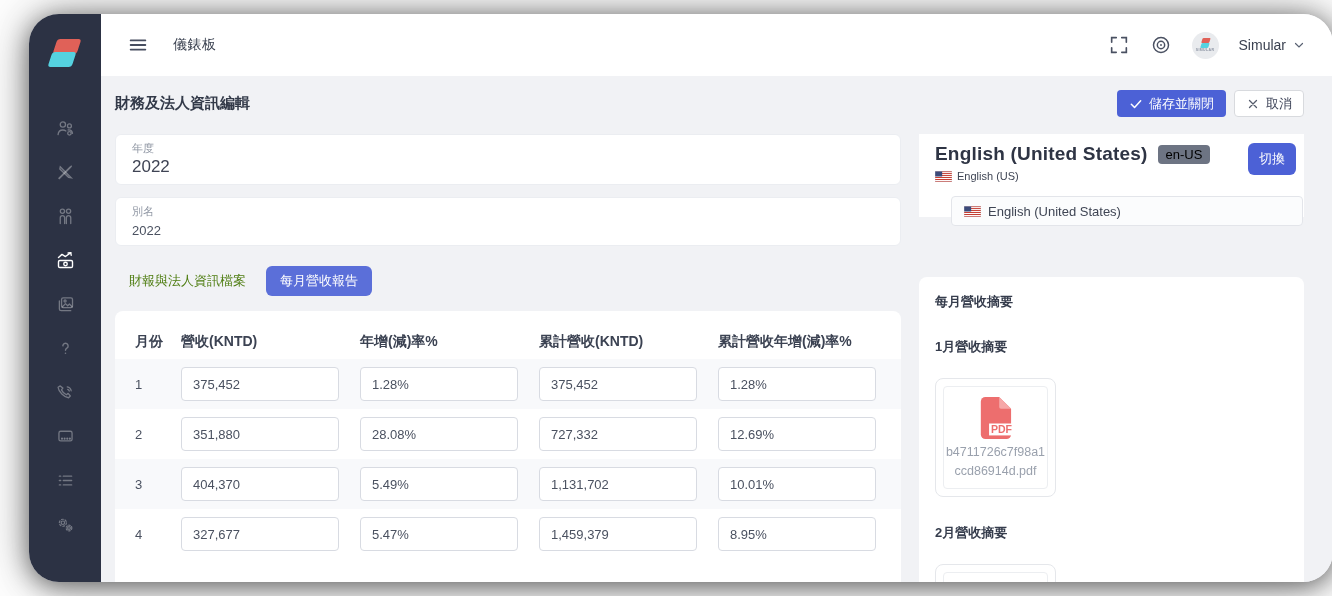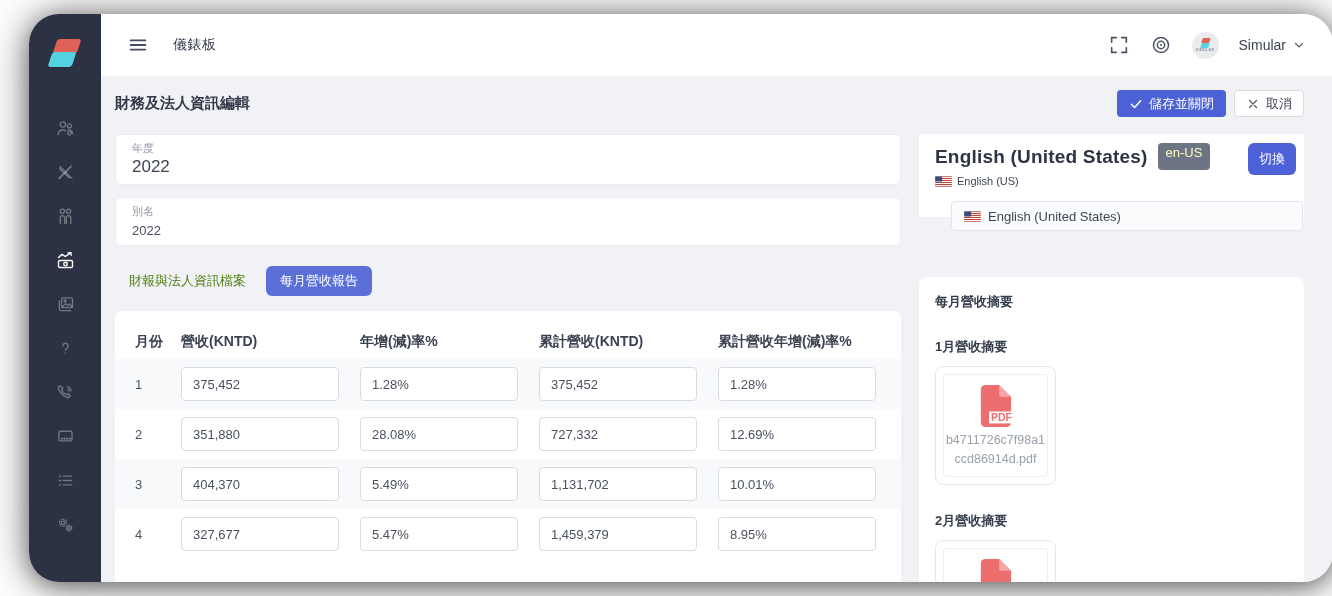--- a/index.html
+++ b/index.html
@@ -86,33 +86,33 @@
   .t-body-row { height:50px; }
   .t-body-row.odd { background:#f8f9fb; }
   .month-cell { font-size:13px; color:#4a5160; }
   .cell-input { width:158px; height:34px; border:1px solid #d8dbe2; border-radius:4px; padding:0 11px;
                 font-size:13px; color:#4a5160; background:#fff; font-family:inherit; outline:none; }
 
   
   .lang-card { background:#fff; border-radius:0; padding:9px 16px 14px; position:relative; height:83px; }
   .lang-title-row { display:flex; align-items:center; gap:10px; }
   .lang-title { font-size:19px; font-weight:bold; color:#2e3444; letter-spacing:.2px; }
-  .lang-badge { background:#6d7483; color:#fef9c3; font-size:13px; border-radius:4px; padding:2px 8px 10px; }
+  .lang-badge { background:#6d7483; color:#000000; font-size:13px; border-radius:4px; padding:2px 8px 2px; }
   .switch-btn { position:absolute; right:8px; top:9px; background:#4c61d6; color:#fff; font-size:13px;
                 border-radius:6px; padding:7px 11px; cursor:pointer; }
   .lang-current { display:flex; align-items:center; gap:5px; margin-top:5px; font-size:11px; color:#3f4554; }
   .lang-option-box { margin:14px 0 0 16px; width:352px; height:30px; background:#fbfcfd; border:1px solid #e3e5ea;
                      border-radius:4px; display:flex; align-items:center; gap:7px; padding:0 12px; font-size:13px;
                      color:#3f4554; cursor:pointer; }
   .flag { width:17px; height:11px; flex:0 0 auto; }
 
   .summary-card { background:#fff; border-radius:8px; margin-top:60px; padding:16px; height:360px; }
   .summary-title { font-size:13px; font-weight:bold; color:#353c4c; }
   .month-summary-label { font-size:13px; font-weight:bold; color:#353c4c; margin-top:27px; }
-  .pdf-card { margin-top:10px; width:121px; border:1px solid #e5e7eb; border-radius:8px; padding:7px; background:#fff; cursor:pointer; }
+  .pdf-card { margin-top:22px; width:121px; border:1px solid #e5e7eb; border-radius:8px; padding:7px; background:#fff; cursor:pointer; }
   .pdf-inner { border:1px solid #eceef1; border-radius:4px; padding:9px 4px 7px; display:flex; flex-direction:column; align-items:center; }
   .pdf-inner svg { width:37px; height:44px; }
   .pdf-filename { margin-top:3px; font-size:12.5px; color:#9aa1ad; line-height:1.5; text-align:center;
                   word-break:break-all; width:101px; }
 </style>
 </head>
 <body>
 
 <div class="window">
 

